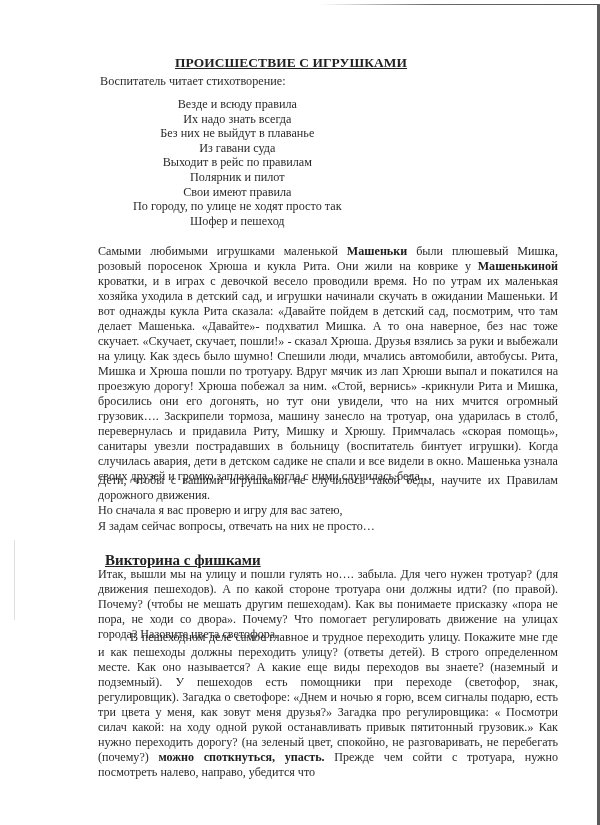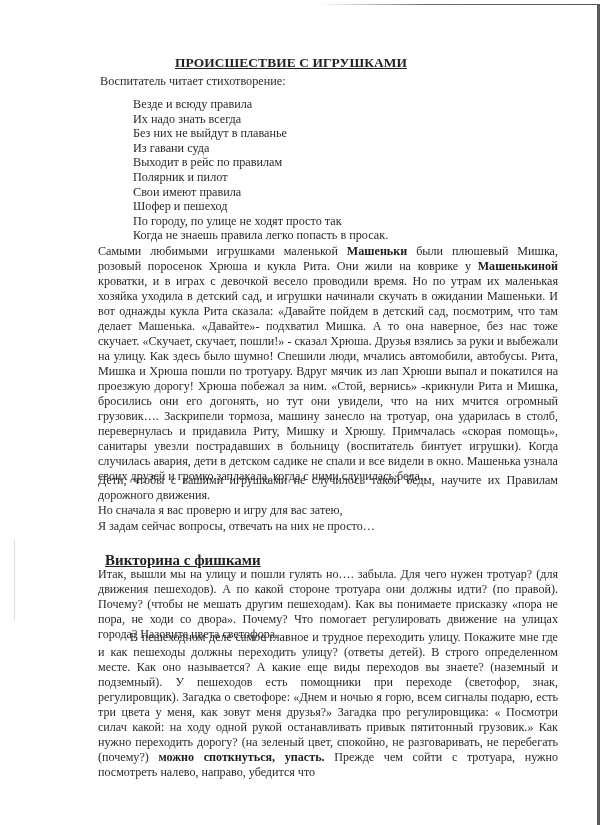--- a/index.html
+++ b/index.html
@@ -13,21 +13,21 @@
     .edge-top { position: absolute; left: 320px; top: 4px; width: 277px; height: 1px; background: linear-gradient(to right, rgba(120,120,120,0), #6a6a6a 40%, #555); }
     .edge-right { position: absolute; left: 597px; top: 4px; width: 3px; height: 821px; background: #5a5a5a; }
     .edge-left { position: absolute; left: 14px; top: 540px; width: 1px; height: 80px; background: rgba(160,160,160,0.35); }
 
     .title {
       position: absolute; left: 175px; top: 55px; width: 230px;
       font-size: 13.4px; font-weight: bold; text-decoration: underline;
       letter-spacing: 0.1px; white-space: nowrap; color: #222;
     }
     .intro { position: absolute; left: 100px; top: 74px; font-size: 12.2px; white-space: nowrap; }
-    .poem { position: absolute; left: 133px; top: 97px; font-size: 12.2px; line-height: 14.6px; }
+    .poem { position: absolute; left: 133px; top: 97px; font-size: 12.2px; line-height: 14.6px; text-align: center; }
     .poem div { white-space: nowrap; }
 
     .para {
       position: absolute; left: 98px; width: 460px;
       font-size: 12.1px; line-height: 15px; text-align: justify;
     }
     .p1 { top: 244px; }
     .p2 { top: 473px; }
     .p3 { top: 502px; line-height: 16px; }
     .quiz-title {
@@ -50,23 +50,22 @@
   <div class="intro">Воспитатель читает стихотворение:</div>
 
   <div class="poem">
     <div>Везде и всюду правила</div>
     <div>Их надо знать всегда</div>
     <div>Без них не выйдут в плаванье</div>
     <div>Из гавани суда</div>
     <div>Выходит в рейс по правилам</div>
     <div>Полярник и пилот</div>
     <div>Свои имеют правила</div>
+    <div>По городу, по улице не ходят просто так</div>
     <div>Шофер и пешеход</div>
-    <div>По городу, по улице не ходят просто так</div>
-    <div>Когда не знаешь правила легко попасть в просак.</div>
   </div>
 
   <div class="para p1"><span>Самыми любимыми игрушками маленькой </span><b>Машеньки</b><span> были плюшевый Мишка, розовый поросенок Хрюша и кукла Рита. Они жили на коврике у </span><b>Машенькиной</b><span>  кроватки, и в играх с девочкой весело проводили время. Но по утрам их маленькая хозяйка уходила в детский сад, и игрушки начинали скучать в ожидании Машеньки. И вот однажды кукла Рита сказала: «Давайте пойдем в детский сад, посмотрим, что там делает Машенька. «Давайте»- подхватил Мишка. А то она наверное, без нас тоже скучает. «Скучает, скучает, пошли!» - сказал Хрюша. Друзья взялись за руки и выбежали на улицу. Как здесь было шумно! Спешили люди, мчались автомобили, автобусы. Рита, Мишка и Хрюша пошли по тротуару. Вдруг мячик из лап Хрюши выпал и покатился на проезжую дорогу! Хрюша побежал за ним.  «Стой, вернись» -крикнули Рита и Мишка, бросились они его догонять, но тут они увидели, что на них мчится огромный грузовик…. Заскрипели тормоза, машину занесло на тротуар, она ударилась в столб, перевернулась и придавила Риту, Мишку и Хрюшу. Примчалась «скорая помощь», санитары увезли пострадавших в больницу (воспитатель бинтует игрушки). Когда случилась авария, дети в детском садике не спали и все видели в окно. Машенька узнала своих друзей и громко заплакала, когда с ними случилась беда…</span></div>
 
   <div class="para p2">Дети, чтобы с вашими игрушками не случилось такой беды, научите их Правилам дорожного движения.</div>
 
   <div class="para p3">
     <div>Но сначала я вас проверю и игру для вас затею,</div>
     <div>Я задам сейчас вопросы, отвечать на них не просто…</div>
   </div>

